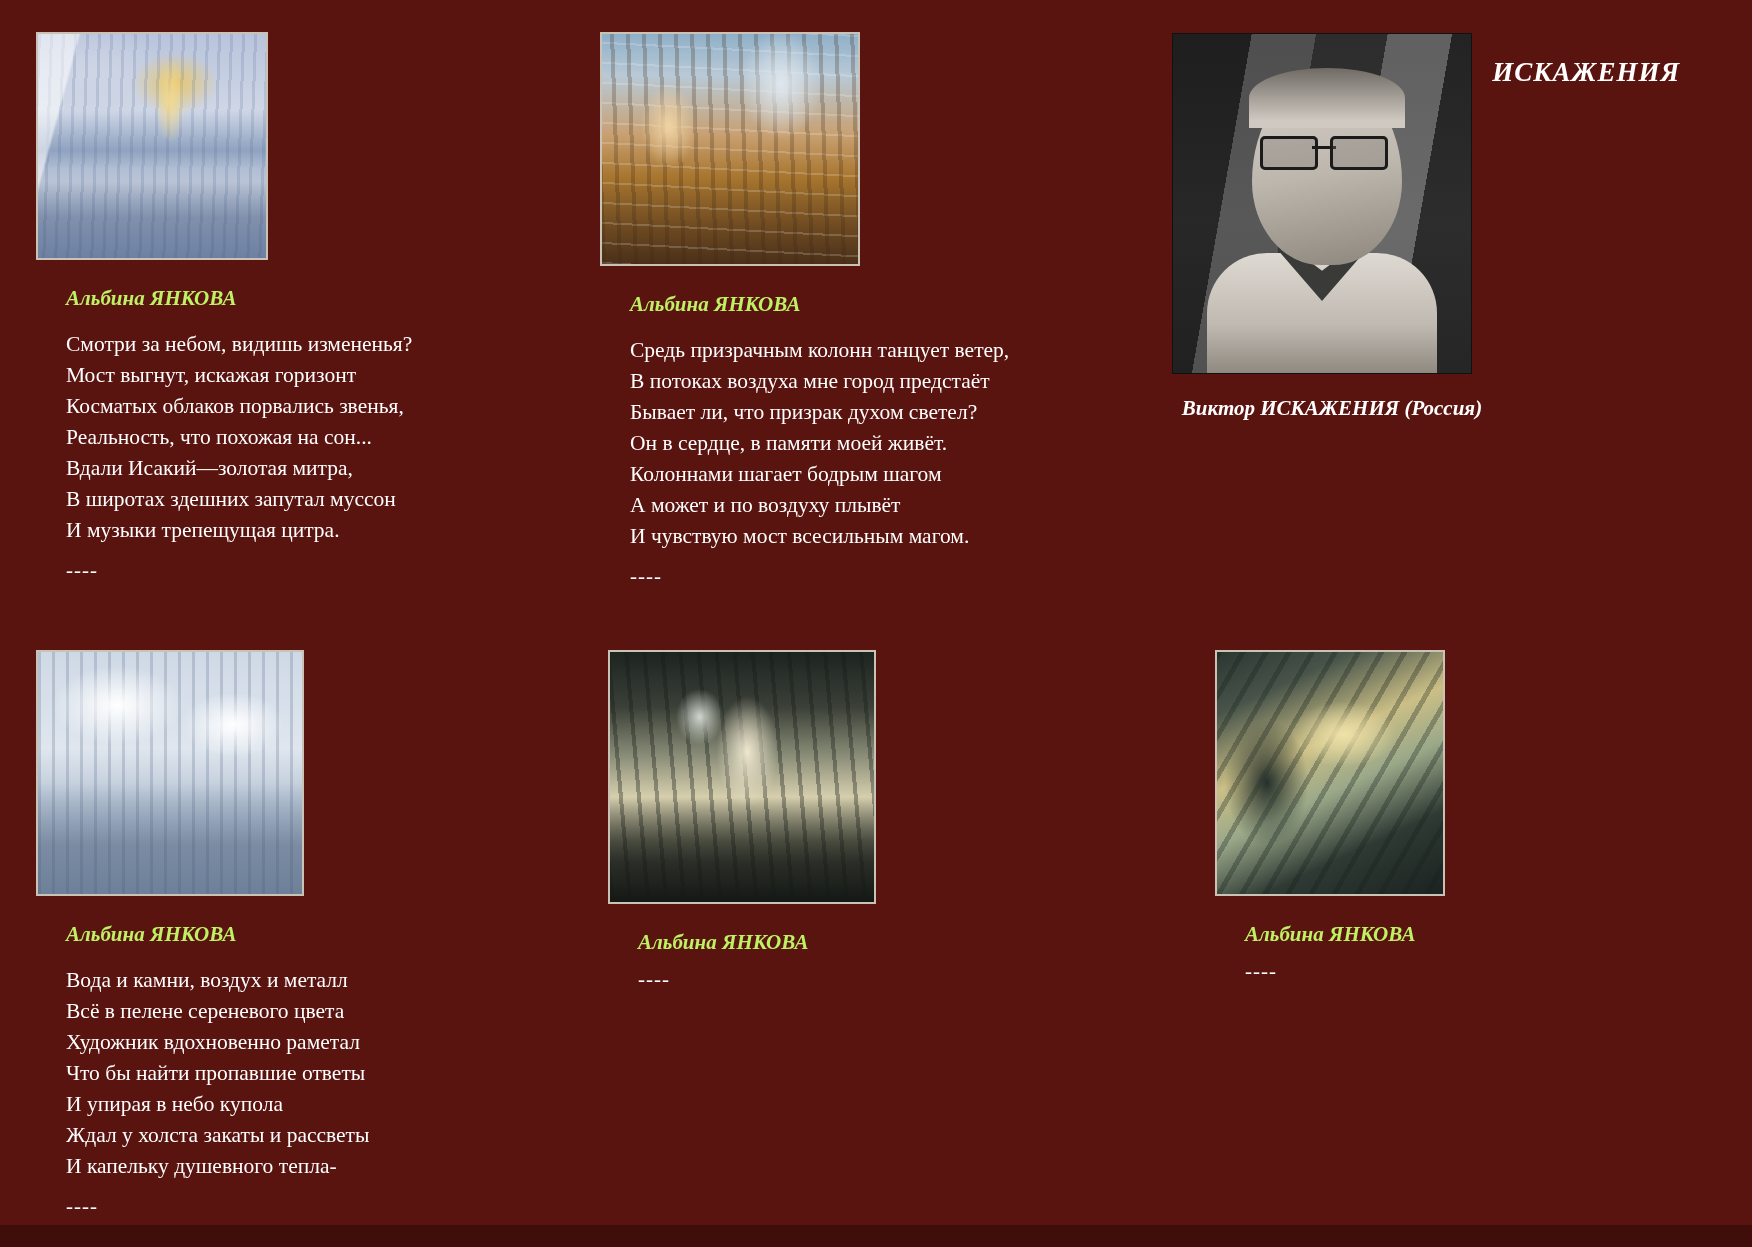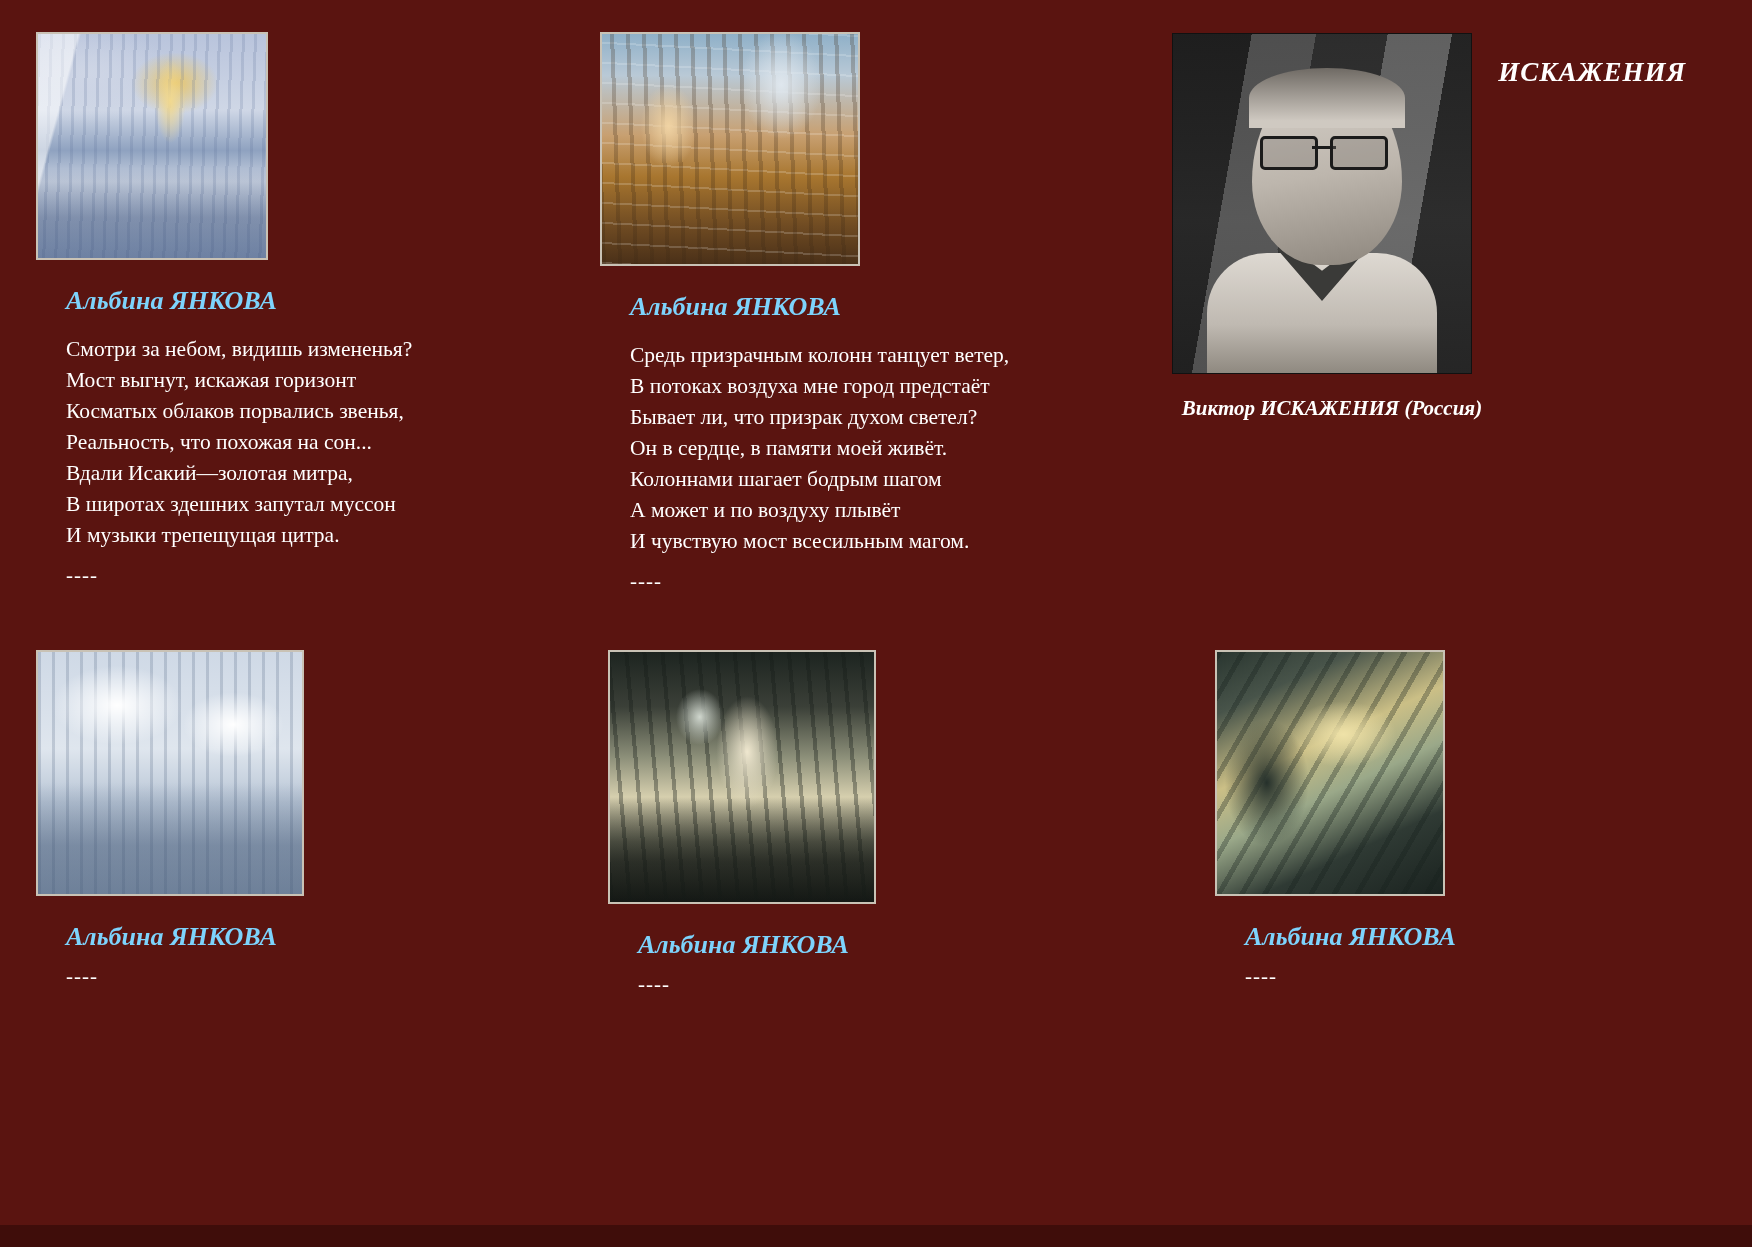--- a/index.html
+++ b/index.html
@@ -25,21 +25,21 @@
   .bottom-strip {
     position: absolute;
     left: 0;
     bottom: 0;
     width: 1752px;
     height: 22px;
     background: #3f0d0a;
   }
   .title {
     position: absolute;
-    right: 66px;
+    right: 72px;
     top: 57px;
     font-family: "Liberation Serif", serif;
     font-style: italic;
     font-weight: bold;
     font-size: 27px;
     letter-spacing: 1px;
     color: #ffffff;
   }
   .cell {
     position: absolute;
@@ -47,22 +47,22 @@
   .art-frame {
     border: 2px solid #c9c2b5;
     box-sizing: border-box;
     overflow: hidden;
     position: relative;
   }
   .author {
     font-family: "Liberation Serif", serif;
     font-style: italic;
     font-weight: bold;
-    font-size: 26px;
-    color: #7dd3fc;
+    font-size: 21px;
+    color: #bef264;
     margin-top: 26px;
     margin-left: 30px;
   }
   .poem {
     margin-top: 18px;
     margin-left: 30px;
     font-family: Liberation Serif, serif;
     font-size: 21.5px;
     line-height: 31px;
     color: #ffffff;
@@ -269,20 +269,27 @@
         <div class="bridge"></div>
         <div class="lens r"></div>
       </div>
     </div>
     <div class="portrait-caption">Виктор ИСКАЖЕНИЯ (Россия)</div>
   </div>
 
   <div class="cell" style="left:36px; top:650px; width:480px;">
     <div class="art-frame w3" style="width:268px; height:246px;"></div>
     <div class="author">Альбина ЯНКОВА</div>
+    <div class="poem">Вода и камни, воздух и металл
+Всё в пелене сереневого цвета
+Художник вдохновенно раметал
+Что бы найти пропавшие ответы
+И упирая в небо купола
+Ждал у холста закаты и рассветы
+И капельку душевного тепла-</div>
     <div class="sep">----</div>
   </div>
 
   <div class="cell" style="left:608px; top:650px; width:500px;">
     <div class="art-frame w4" style="width:268px; height:254px;"></div>
     <div class="author">Альбина ЯНКОВА</div>
     <div class="sep">----</div>
   </div>
 
   <div class="cell" style="left:1215px; top:650px; width:500px;">

